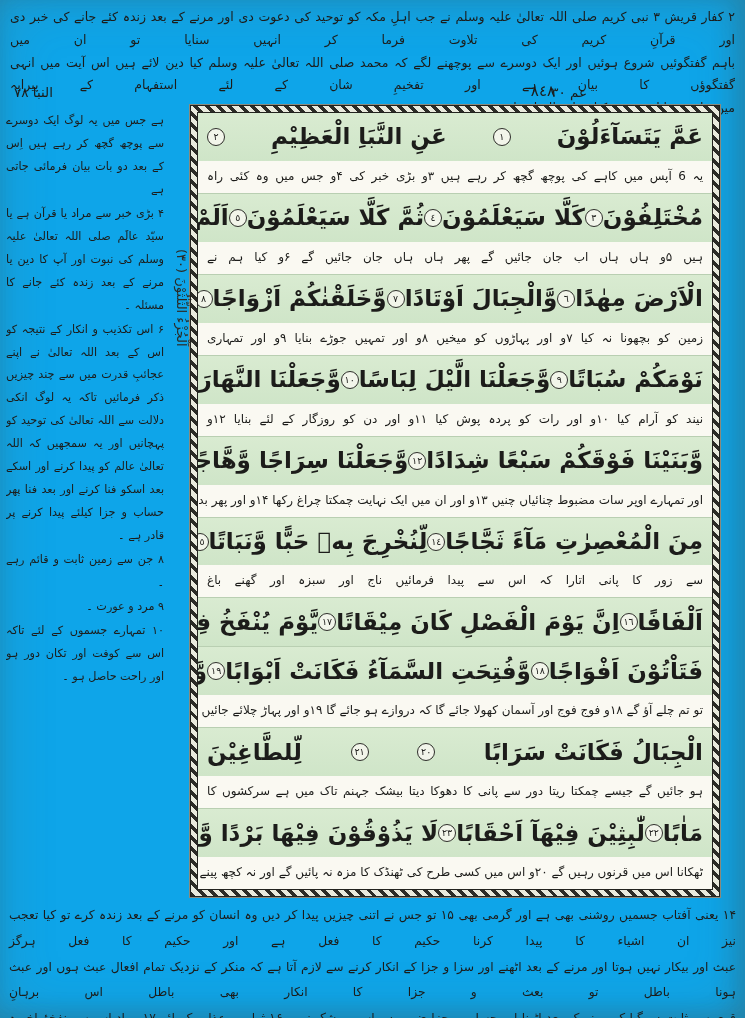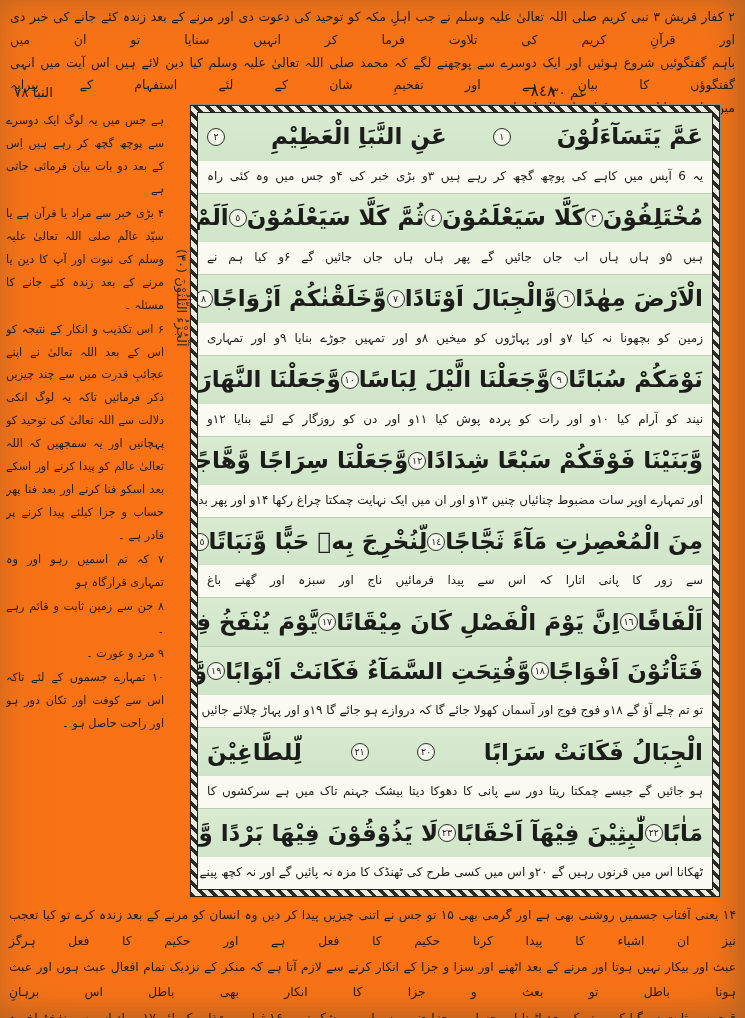--- a/index.html
+++ b/index.html
@@ -4,21 +4,21 @@
 <style>
   html,body{margin:0;padding:0;}
   body{
     width:745px;height:1018px;overflow:hidden;
     background:#c9ccbf;
     font-family:"DejaVu Sans",sans-serif;
     -webkit-font-smoothing:antialiased;
   }
   .page{
     position:relative;width:745px;height:1018px;
-    background:#f97316;
+    background:#0ea5e9;
     direction:rtl;
     color:#1c1c1a;
     box-shadow:inset 0 0 55px rgba(95,95,75,.22), inset -14px 0 22px rgba(60,60,50,.14), inset 0 -10px 18px rgba(60,60,50,.10);
   }
   
   .top-notes{
     position:absolute;top:6px;right:10px;left:10px;height:96px;
     font-size:12.5px;line-height:1.82;
   }
   .jline{text-align:justify;text-align-last:justify;white-space:normal;}
@@ -194,21 +194,20 @@
 
     </div>
   </div>
 
   <div class="juz-vert">اَلْجُزْءُ الثَّلٰثُوْنَ (٣٠)</div>
 
   <div class="side-notes">
     <p>ہے جس میں یہ لوگ ایک دوسرے سے پوچھ گچھ کر رہے ہیں اِس کے بعد دو بات بیان فرمائی جاتی ہے</p>
     <p>۴ بڑی خبر سے مراد یا قرآن ہے یا سیّد عالَم صلی اللہ تعالیٰ علیہ وسلم کی نبوت اور آپ کا دین یا مرنے کے بعد زندہ کئے جانے کا مسئلہ ۔</p>
     <p>۶ اس تکذیب و انکار کے نتیجہ کو اس کے بعد اللہ تعالیٰ نے اپنے عجائبِ قدرت میں سے چند چیزیں ذکر فرمائیں تاکہ یہ لوگ انکی دلالت سے اللہ تعالیٰ کی توحید کو پہچانیں اور یہ سمجھیں کہ اللہ تعالیٰ عالم کو پیدا کرنے اور اسکے بعد اسکو فنا کرنے اور بعد فنا پھر حساب و جزا کیلئے پیدا کرنے پر قادر ہے ۔</p>
-    <p>۷ کہ تم اسمیں رہو اور وہ تمہاری قرارگاہ ہو</p>
     <p>۸ جن سے زمین ثابت و قائم رہے ۔</p>
     <p>۹ مرد و عورت ۔</p>
     <p>۱۰ تمہارے جسموں کے لئے تاکہ اس سے کوفت اور تکان دور ہو اور راحت حاصل ہو ۔</p>
 
   </div>
 
   <div class="bottom-notes">
     <div class="jline">۱۴ یعنی آفتاب جسمیں روشنی بھی ہے اور گرمی بھی ۱۵ تو جس نے اتنی چیزیں پیدا کر دیں وہ انسان کو مرنے کے بعد زندہ کرے تو کیا تعجب نیز ان اشیاء کا پیدا کرنا حکیم کا فعل ہے اور حکیم کا فعل ہرگز</div>
     <div class="jline">عبث اور بیکار نہیں ہوتا اور مرنے کے بعد اٹھنے اور سزا و جزا کے انکار کرنے سے لازم آتا ہے کہ منکر کے نزدیک تمام افعال عبث ہوں اور عبث ہونا باطل تو بعث و جزا کا انکار بھی باطل اس برہانِ</div>
     <div class="jline">قوی سے ثابت ہو گیا کہ مرنے کے بعد اٹھنا اور حساب و جزا ضرور ہے اسمیں شک نہیں ۱۶ ثواب و عذاب کے لئے ۱۷ مراد اس سے نفخۂ اخیرہ ہے ۱۸ اپنی قبروں سے حساب کے لئے وقف</div>

